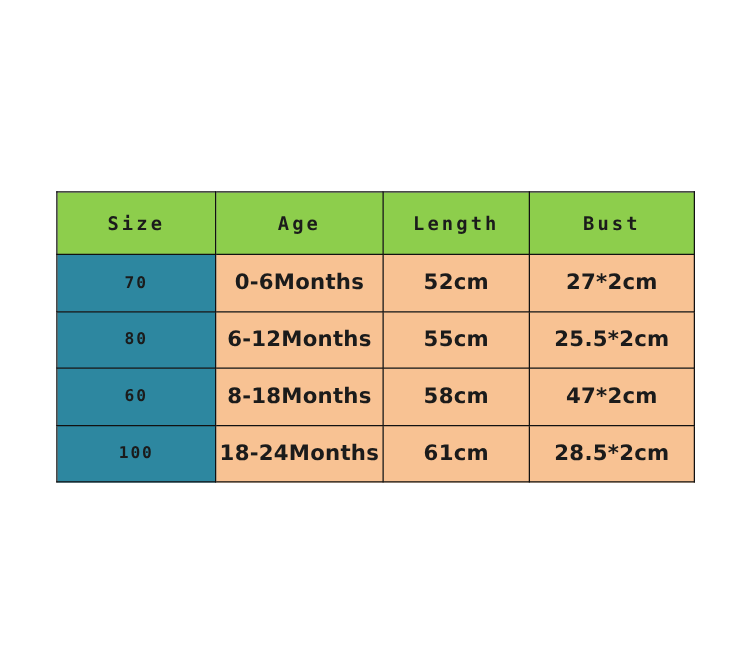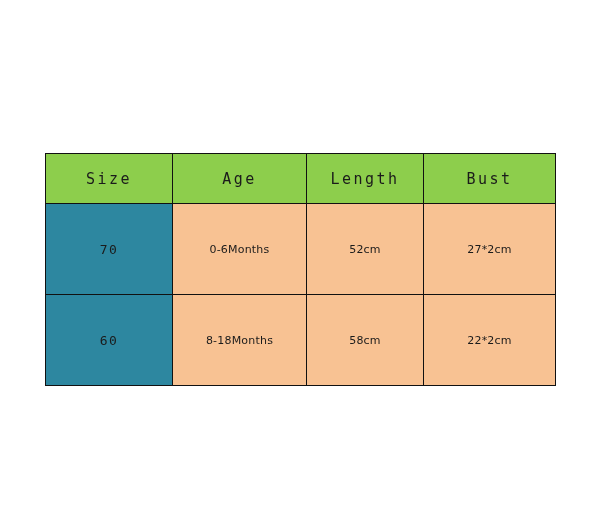--- a/index.html
+++ b/index.html
@@ -36,21 +36,21 @@
   table.size-chart col.col-length { width: 117px; }
   table.size-chart col.col-bust   { width: 132px; }
 
   table.size-chart th,
   table.size-chart td {
     border: 1.5px solid #111111;
     text-align: center;
     vertical-align: middle;
     padding: 0;
     color: #1b1b1b;
-    font-weight: normal;
+    font-weight: bold;
   }
 
   
   table.size-chart thead th {
     background: #8DCE4C;
     height: 49px;
     font-size: 15px;
     letter-spacing: 2.5px;
     font-family: "DejaVu Sans Mono", "Liberation Mono", monospace;
   }
@@ -60,21 +60,21 @@
 
   table.size-chart td.cell-size {
     background: #2D87A0;
     font-size: 13px;
     letter-spacing: 1.5px;
     font-family: "DejaVu Sans Mono", "Liberation Mono", monospace;
   }
 
   table.size-chart td.cell-data {
     background: #F8C293;
-    font-size: 11px;
+    font-size: 17px;
     letter-spacing: 0.2px;
     font-family: "DejaVu Sans", "Liberation Sans", sans-serif;
   }
 </style>
 </head>
 <body>
 
 <div id="size-chart-wrap">
   <table class="size-chart">
     <colgroup>
@@ -92,20 +92,32 @@
       </tr>
     </thead>
     <tbody>
       <tr>
         <td class="cell-size">70</td>
         <td class="cell-data">0-6Months</td>
         <td class="cell-data">52cm</td>
         <td class="cell-data">27*2cm</td>
       </tr>
       <tr>
+        <td class="cell-size">80</td>
+        <td class="cell-data">6-12Months</td>
+        <td class="cell-data">55cm</td>
+        <td class="cell-data">25.5*2cm</td>
+      </tr>
+      <tr>
         <td class="cell-size">60</td>
         <td class="cell-data">8-18Months</td>
         <td class="cell-data">58cm</td>
-        <td class="cell-data">22*2cm</td>
+        <td class="cell-data">47*2cm</td>
+      </tr>
+      <tr>
+        <td class="cell-size">100</td>
+        <td class="cell-data">18-24Months</td>
+        <td class="cell-data">61cm</td>
+        <td class="cell-data">28.5*2cm</td>
       </tr>
     </tbody>
   </table>
 </div>
 
 </body></html>

